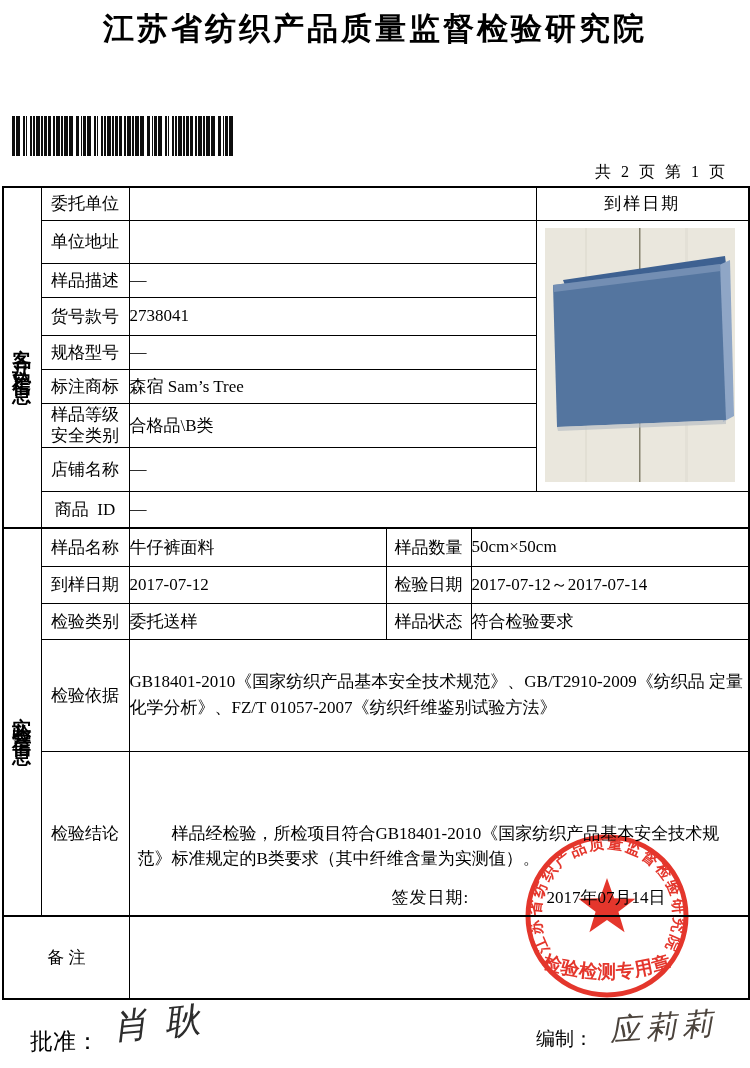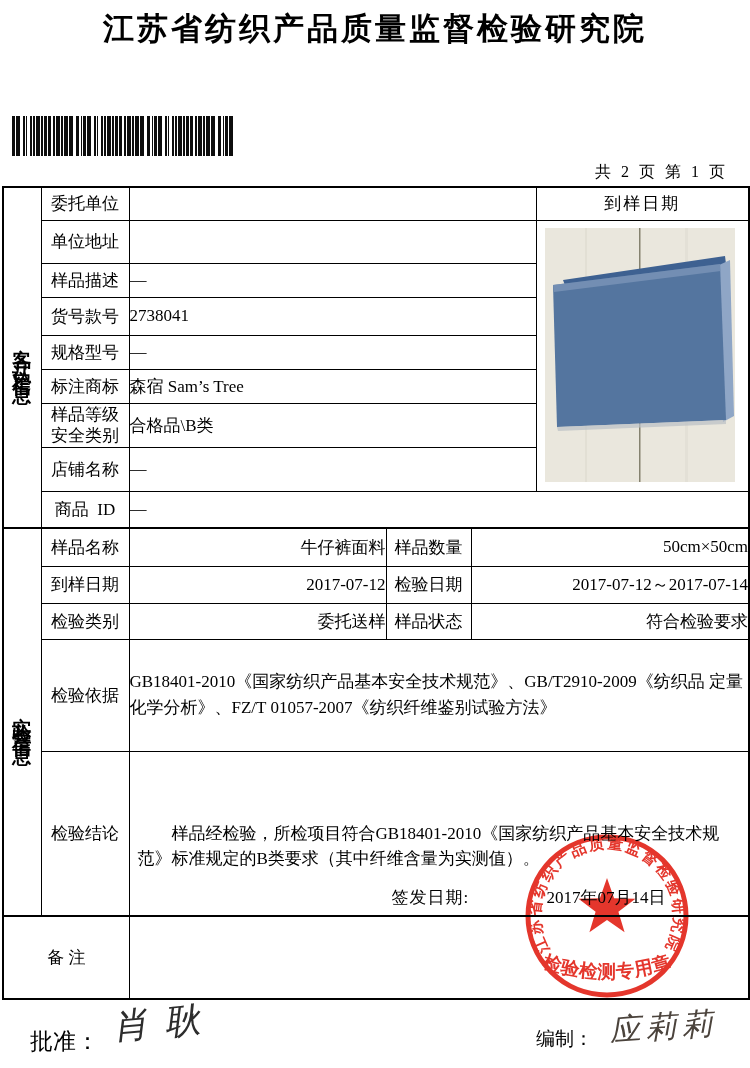--- a/index.html
+++ b/index.html
@@ -26,21 +26,21 @@
   table.report td{border:1px solid #000;padding:0 0;font-size:17px;overflow:hidden;
              vertical-align:middle;}
   table.report{border:2px solid #000;padding-left:20px;}
   tr.section-start td{border-top:2px solid #000;}
   td.sec{ text-align:center;}
   .vertical{display:inline-block;writing-mode:vertical-rl;text-orientation:upright;
              font-weight:bold;font-size:19px;letter-spacing:7px;line-height:1;}
   td.lbl{text-align:center;white-space:pre;}
   td.lbl2{text-align:center;line-height:1.25;}
   td.val{text-align:left;padding-left:7px;font-size:15px;}
-  td.vc{text-align:right;}
+  td.vc{text-align:left;}
   td.photo-hd{text-align:center;letter-spacing:2px;}
   td.basis{vertical-align:middle;text-align:left;padding:4px 10px 4px 6px;
              font-size:15.5px;line-height:1.55;font-family:Liberation Serif, serif;}
   td.concl{position:relative;vertical-align:top;}
   .concl-text{margin:26px 14px 0 8px;text-indent:2em;font-size:17px;line-height:1.5;}
   .issue-label{position:absolute;left:262px;top:134px;font-size:17px;letter-spacing:1px;}
   .issue-date{position:absolute;left:417px;top:134px;font-size:17px;}
 
   
   .photo{position:absolute;left:545px;top:228px;width:190px;height:254px;

